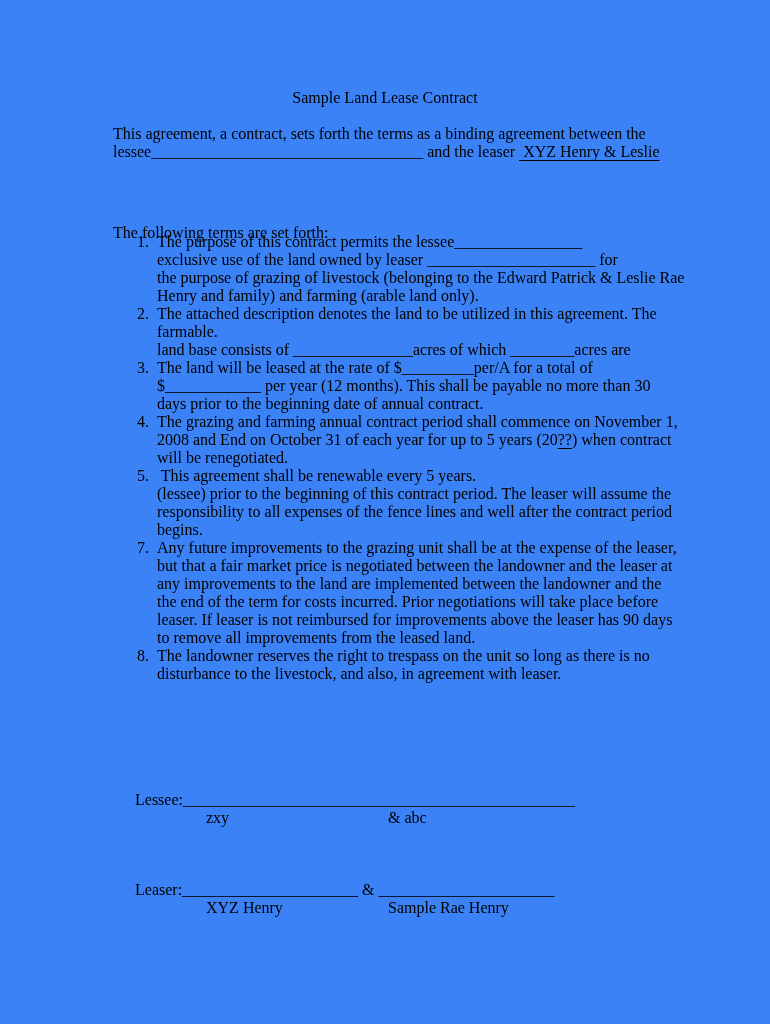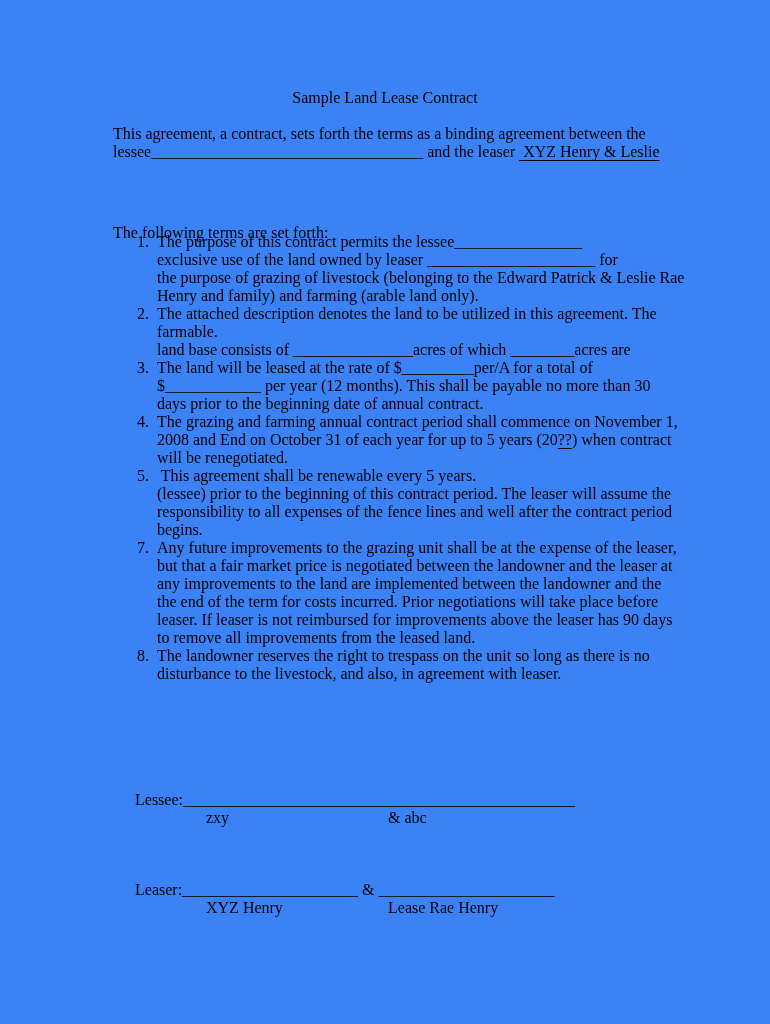--- a/index.html
+++ b/index.html
@@ -72,15 +72,15 @@
       <div class="line li-line"><span class="num"></span><span>disturbance to the livestock, and also, in agreement with leaser.</span></div>
     </div>
   <div class="sig-lessee line" id="sig-lessee"><span>Lessee:</span><span>_________________________________________________</span></div>
   <div class="names-lessee" id="names-lessee">
       <span class="name name-1">zxy</span>
       <span class="name name-2">&amp; abc</span>
     </div>
   <div class="sig-leaser line" id="sig-leaser"><span>Leaser:</span><span>______________________</span><span> &amp; </span><span>______________________</span></div>
   <div class="names-leaser" id="names-leaser">
       <span class="name name-1">XYZ Henry</span>
-      <span class="name name-2">Lease Rae Henry</span>
+      <span class="name name-2">Sample Rae Henry</span>
     </div>
 </div>
 
 </body></html>

